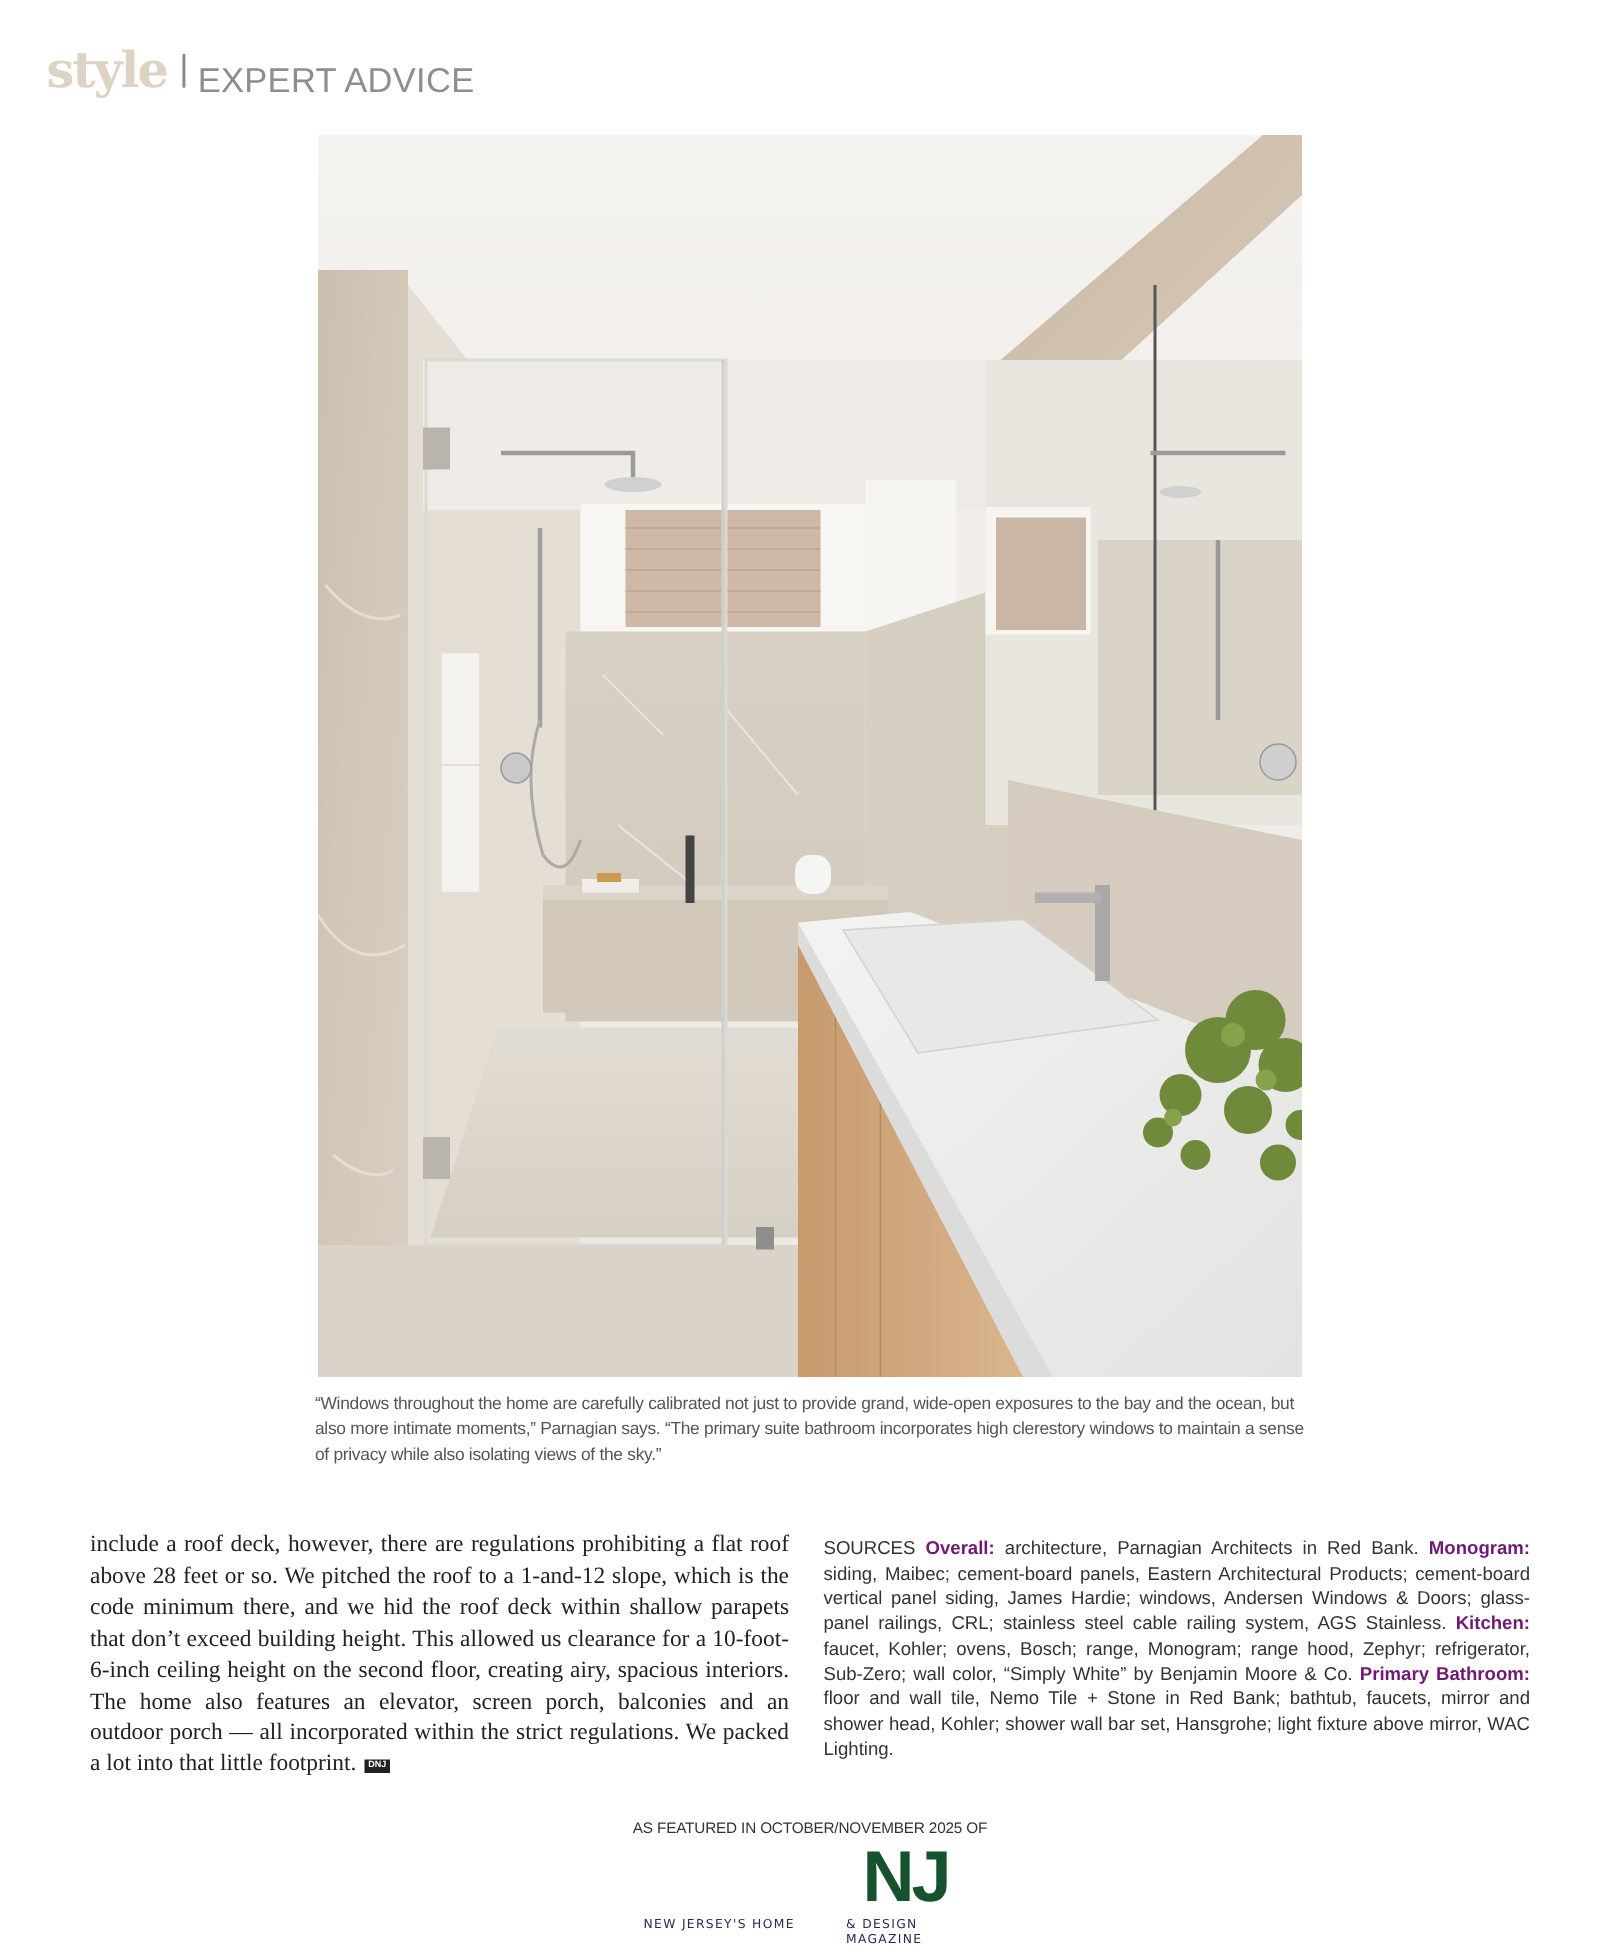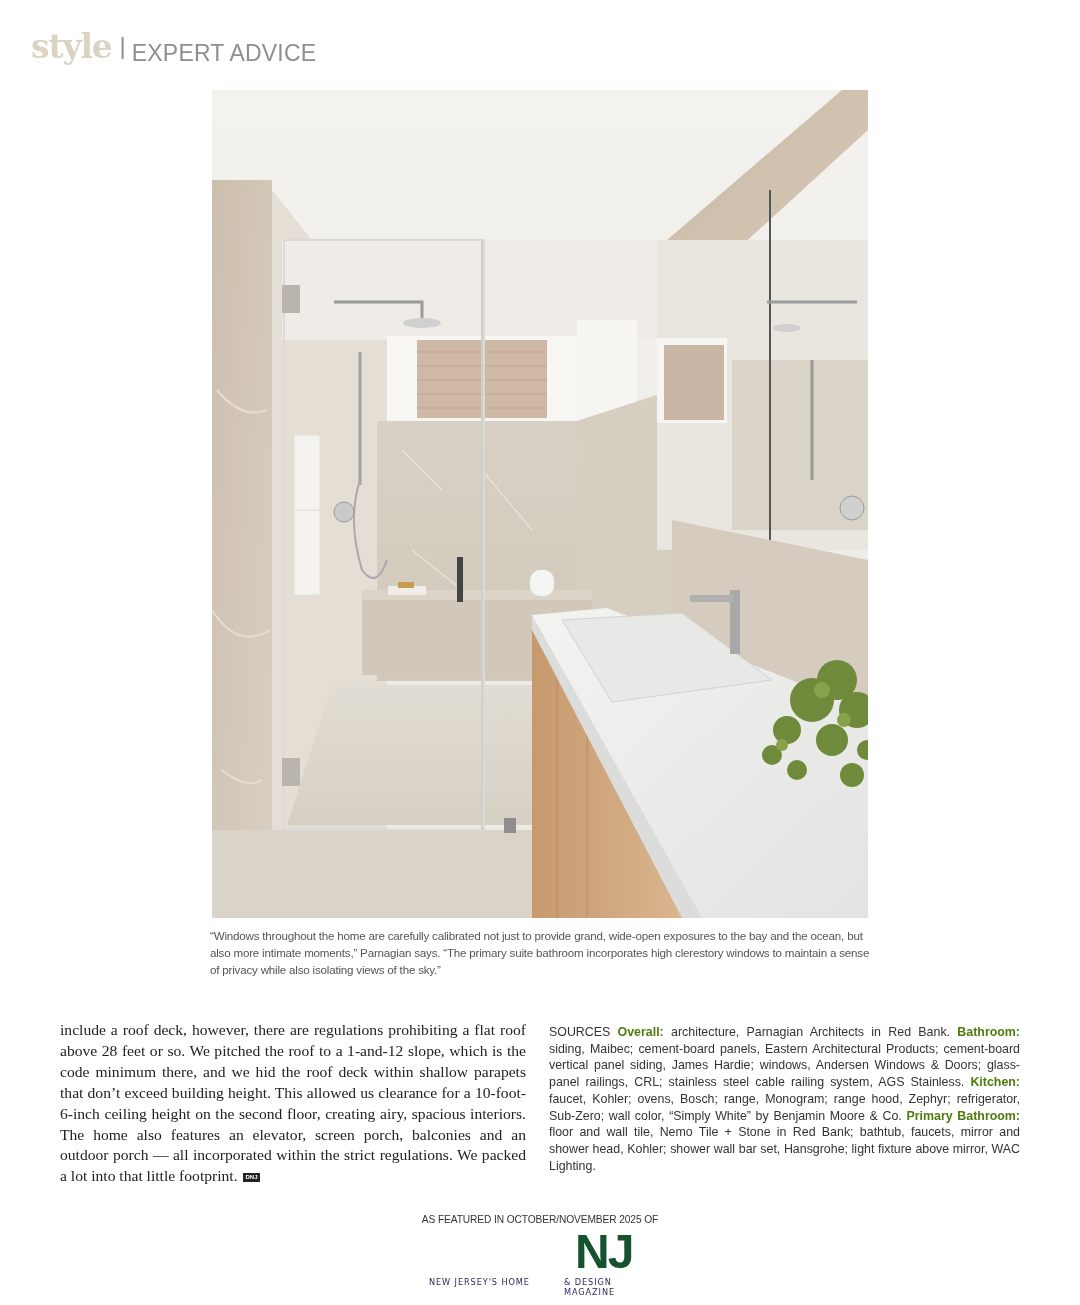--- a/index.html
+++ b/index.html
@@ -18,21 +18,21 @@
 
   
   .caption { position: absolute; left: 210px; top: 927px; width: 660px; font-family: Liberation Sans, sans-serif; font-size: 11.6px; line-height: 17px; color: #555; letter-spacing: -0.2px; }
 
   
   .body-col { position: absolute; left: 60px; top: 1020px; width: 466px; font-family: "Liberation Serif", serif; font-size: 15.6px; line-height: 20.9px; color: #222; text-align: justify; }
   .end-mark { display: inline-block; background: #222; color: #fff; font-family: "Liberation Sans", sans-serif; font-size: 6px; font-weight: bold; padding: 1px 2px; line-height: 7px; vertical-align: 2px; margin-left: 2px; }
 
   
   .sources { position: absolute; left: 549px; top: 1024px; width: 471px; font-family: "Liberation Sans", sans-serif; font-size: 12.4px; line-height: 16.7px; color: #333; text-align: justify; }
-  .sources b { color: #4d7c0f; }
+  .sources b { color: #701a75; }
 
   
   .featured { position: absolute; left: 410px; top: 1214px; width: 260px; text-align: center; font-family: "Liberation Sans", sans-serif; font-size: 10.2px; color: #333; letter-spacing: -0.1px; }
   .logo { position: absolute; left: 425px; top: 1226px; width: 235px; height: 68px; }
   .logo-design { position: absolute; left: 0; top: -8px; font-family: "Liberation Serif", serif; font-size: 66px; color: #2b2a5c; letter-spacing: -2px; line-height: 66px; }
   .logo-nj { position: absolute; left: 150px; top: 2px; font-family: "Liberation Sans", sans-serif; font-weight: bold; font-size: 48px; color: #14532d; line-height: 48px; letter-spacing: -2px; }
   .logo-tag-l { position: absolute; left: 4px; top: 51px; font-family: "DejaVu Sans", sans-serif; font-size: 8.2px; color: #2b2a5c; letter-spacing: 0.9px; text-align: center; }
   .logo-tag-r { position: absolute; left: 139px; top: 51px; font-family: "DejaVu Sans", sans-serif; font-size: 8.2px; color: #2b2a5c; letter-spacing: 0.9px; }
 </style>
 </head>
@@ -177,21 +177,21 @@
 
 <div class="body-col">
   <span>include a roof deck, however, there are regulations prohibiting a flat roof above 28 feet or so. We pitched the roof to a 1-and-12 slope, which is the code minimum there, and we hid the roof deck within shallow parapets that don’t exceed building height. This allowed us clearance for a 10-foot-6-inch ceiling height on the second floor, creating airy, spacious interiors. The home also features an elevator, screen porch, balconies and an outdoor porch — all incorporated within the strict regulations. We packed a lot into that little footprint.</span>
   <span class="end-mark">DNJ</span>
 </div>
 
 <div class="sources">
   <span>SOURCES</span>
   <b>Overall:</b>
   <span>architecture, Parnagian Architects in Red Bank.</span>
-  <b>Bathroom:</b>
+  <b>Monogram:</b>
   <span>siding, Maibec; cement-board panels, Eastern Architectural Products; cement-board vertical panel siding, James Hardie; windows, Andersen Windows &amp; Doors; glass-panel railings, CRL; stainless steel cable railing system, AGS Stainless.</span>
   <b>Kitchen:</b>
   <span>faucet, Kohler; ovens, Bosch; range, Monogram; range hood, Zephyr; refrigerator, Sub-Zero; wall color, “Simply White” by Benjamin Moore &amp; Co.</span>
   <b>Primary Bathroom:</b>
   <span>floor and wall tile, Nemo Tile + Stone in Red Bank; bathtub, faucets, mirror and shower head, Kohler; shower wall bar set, Hansgrohe; light fixture above mirror, WAC Lighting.</span>
 </div>
 
 <div class="featured">AS FEATURED IN OCTOBER/NOVEMBER 2025 OF</div>
 <div class="logo">
   <span class="logo-nj">NJ</span>

